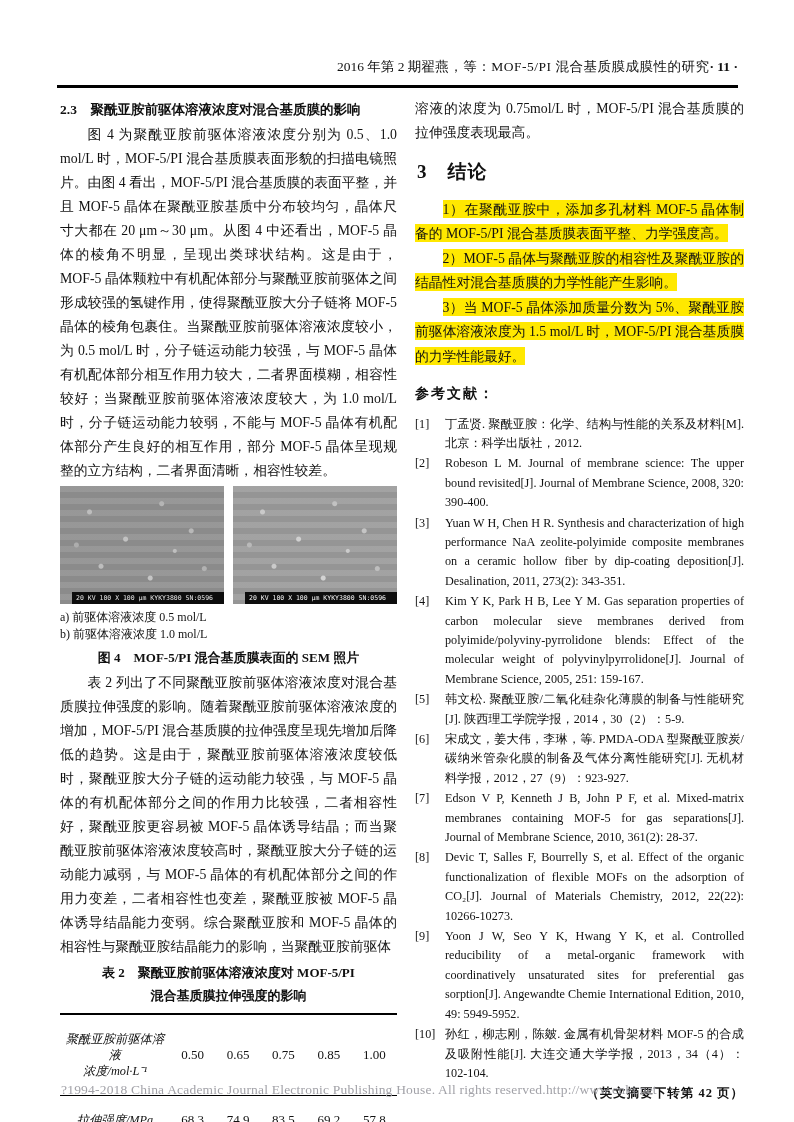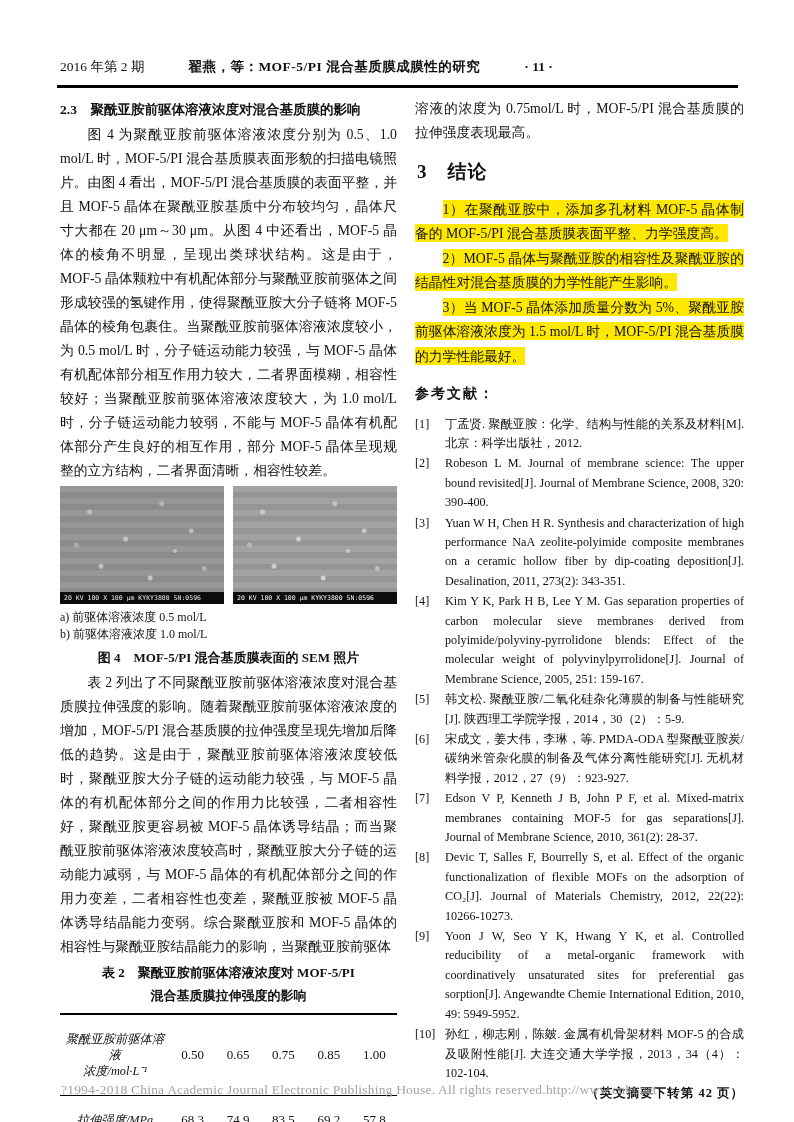--- a/index.html
+++ b/index.html
@@ -5,25 +5,24 @@
   * { margin:0; padding:0; box-sizing:border-box; }
   html,body { background:#ffffff; }
   .page {
     position:relative; width:794px; height:1122px; margin:0 auto;
     background:#ffffff; overflow:hidden;
     font-family:"Liberation Serif","DejaVu Serif",serif; color:#111;
   }
   
   .header {
     position:absolute; top:58px; left:60px; width:678px;
-    display:flex; justify-content:flex-start; align-items:baseline;
+    display:flex; justify-content:flex-end; align-items:baseline;
     font-size:13.5px;
-    gap:44px;
-  }
-  .header .jtitle { font-weight:700; letter-spacing:.5px; }
+  }
+  .header .jtitle { font-weight:400; letter-spacing:.5px; }
   .header .pageno { font-weight:600; }
   .header-rule { position:absolute; top:85px; left:57px; width:681px; height:3px; background:var(--rule,#000); }
 
   
   .cols { position:absolute; top:97px; left:60px; width:684px; display:flex; gap:18px;justify-content:flex-end; }
   .col { width:337px; }
   p.body { font-size:13.8px; line-height:24px; text-align:justify; }
   p.indent { text-indent:2em; }
 
   .sec-heading { font-size:13.5px; font-weight:700; white-space:nowrap; line-height:26px; }
@@ -40,21 +39,21 @@
       radial-gradient(circle at 80% 38%, #b8b8b8 0 2px, transparent 3px),
       radial-gradient(circle at 25% 68%, #bdbdbd 0 2px, transparent 3px),
       radial-gradient(circle at 55% 78%, #c5c5c5 0 2px, transparent 3px),
       radial-gradient(circle at 88% 70%, #b2b2b2 0 2px, transparent 3px),
       radial-gradient(circle at 10% 50%, #adadad 0 2px, transparent 3px),
       radial-gradient(circle at 70% 55%, #bfbfbf 0 1.5px, transparent 2.5px),
       repeating-linear-gradient(180deg, rgba(255,255,255,.05) 0 6px, rgba(0,0,0,.05) 6px 12px);
   }
   .sem.b { filter:brightness(1.07); }
   .sem-bar {
-    position:absolute; left:0; right:0; bottom:0; height:12px; background:#0c0c0c;
+    position:absolute; left:12px; right:0; bottom:0; height:12px; background:#0c0c0c;
     color:#e8e8e8; font-family:"DejaVu Sans Mono",monospace; font-size:6.5px;
     display:flex; align-items:center; justify-content:space-between; padding:0 4px;
     white-space:nowrap; overflow:hidden;
   }
   .sub-captions { display:flex; justify-content:space-between; margin-top:5px; font-size:12px;flex-direction:column; }
   .fig-caption { text-align:center; font-weight:700; font-size:13px; margin:6px 0 4px 0; }
 
   
   .tbl-caption { text-align:center; font-weight:700; font-size:13px; line-height:23px; margin-top:2px; }
   table.data {

